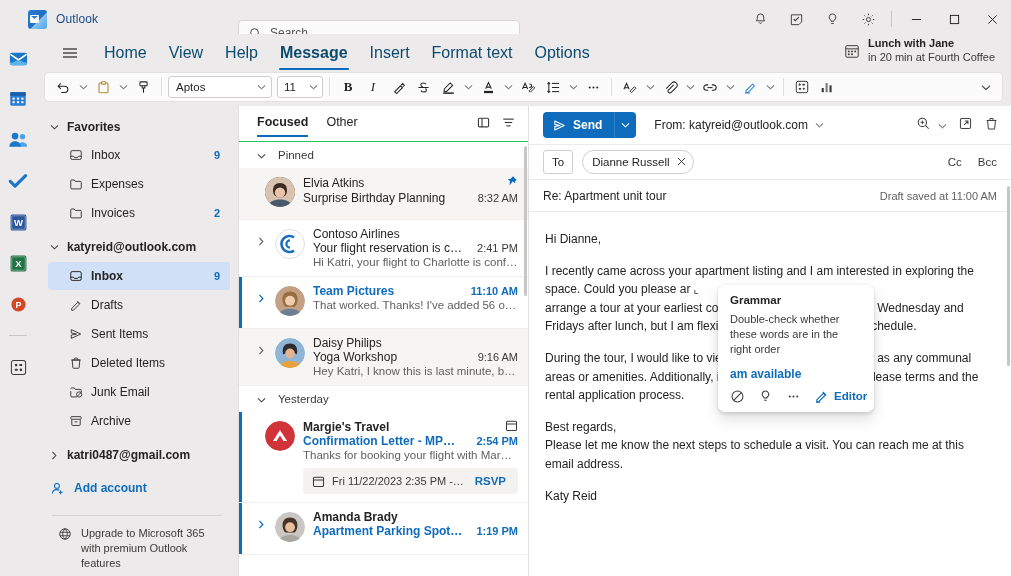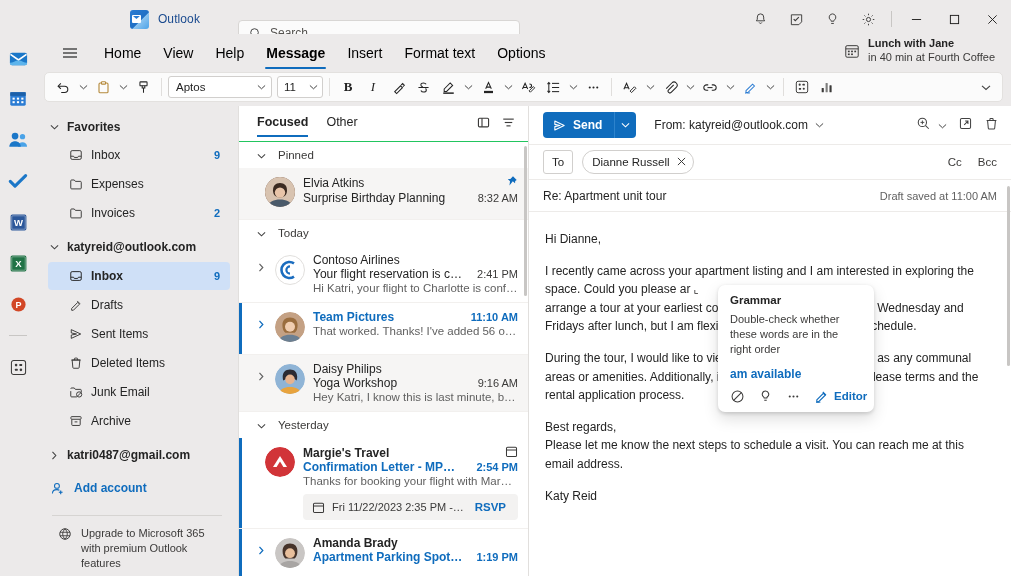--- a/index.html
+++ b/index.html
@@ -18,21 +18,21 @@
     background: #eceaea;
     overflow: hidden;
   }
 
   
   .titlebar {
     position: absolute; top: 0; left: 0; width: 1011px; height: 38px;
     background: #eceaea;
     display: flex; align-items: center;
   }
-  .brand { display: flex; align-items: center; gap: 9px; padding-left: 28px; width: 200px; justify-content: flex-end; }
+  .brand { display: flex; align-items: center; gap: 9px; padding-left: 28px; width: 200px; }
   .brand-logo {
     width: 19px; height: 19px; border-radius: 3px;
     background: linear-gradient(135deg,#2b7cd3 0%,#1f6fc4 55%,#8ec5f0 56%,#4ca3e8 100%);
     position: relative;
   }
   .brand-logo::after {
     content: ""; position: absolute; left: 2px; top: 5px; width: 9px; height: 8px;
     background: #fff; border-radius: 1px;
   }
   .brand-logo::before {
@@ -65,21 +65,21 @@
     content: ""; position: absolute; left: -11px; top: 2px; width: 3px; height: 20px;
     background: #0f6cbd; border-radius: 2px;
   }
   .rail-divider { width: 18px; height: 1px; background: #c8c6c4; margin: 2px 0; }
 
   
   .ribbon-wrap { position: absolute; left: 36px; top: 34px; right: 0; height: 72px; background: #eceaea; }
   .tabs-row { display: flex; align-items: center; height: 38px; padding-left: 20px; gap: 2px; }
   .hamburger { width: 28px; height: 26px; display: flex; align-items: center; justify-content: center; margin-right: 8px; }
   .tab {
-    position: relative; padding: 4px 10px; font-size: 14px; color: #000000; cursor: default;
+    position: relative; padding: 4px 10px; font-size: 16px; color: #0c4a6e; cursor: default;
   }
   .tab.active { font-weight: bold; }
   .tab.active::after {
     content: ""; position: absolute; left: 9px; right: 9px; bottom: -4px; height: 2px;
     background: #0f6cbd; border-radius: 1px;
   }
   .appt-chip {
     position: absolute; right: 16px; top: 3px; display: flex; align-items: center; gap: 8px;
   }
   .appt-txt { line-height: 1.25; text-align: left; }
@@ -405,21 +405,21 @@
           <g fill="#3b3a39">
               <rect x="4.4" y="8.6" width="2" height="1.8"></rect>
               <rect x="8" y="8.6" width="2" height="1.8"></rect>
               <rect x="11.6" y="8.6" width="2" height="1.8"></rect>
               <rect x="4.4" y="11.8" width="2" height="1.8"></rect>
               <rect x="8" y="11.8" width="2" height="1.8"></rect>
             </g>
         </svg>
         <div class="appt-txt">
           <div class="appt-title">Lunch with Jane</div>
-          <div class="appt-sub">in 40 min at Fourth Coffee</div>
+          <div class="appt-sub">in 20 min at Fourth Coffee</div>
         </div>
       </div>
     </div>
 
     <div class="toolbar">
       <div class="tb-btn">
         <svg width="16" height="15" viewBox="0 0 18 16">
             <path d="M4.2 6.5h6.6a3.6 3.6 0 0 1 0 7.2H7" fill="none" stroke="#242424" stroke-width="1.2"></path>
             <path d="M6.6 3.4L3.5 6.5l3.1 3.1" fill="none" stroke="#242424" stroke-width="1.2"></path>
           </svg>
@@ -797,28 +797,20 @@
                 </svg>
             </span>
           </div>
           <div class="mline2">
             <span class="msubj">Surprise Birthday Planning</span>
             <span class="mtime">8:32 AM</span>
           </div>
         </div>
       </div>
 
-      <div class="group-head">
-        <span>
-          <svg width="9" height="6" viewBox="0 0 10 6">
-              <path d="M1 1.3L5 5l4-3.7" fill="none" stroke="#424242" stroke-width="1.2"></path>
-            </svg>
-        </span>
-        <span>Today</span>
-      </div>
 
       <div class="mrow">
         <div class="expander gray">
           <svg width="6" height="9" viewBox="0 0 6 10">
               <path d="M1.3 1L5 5l-3.7 4" fill="none" stroke="#616161" stroke-width="1.3"></path>
             </svg>
         </div>
         <div class="avatar" style="background:#fff;border:1px solid #e1dfdd">
           <svg width="22" height="22" viewBox="0 0 22 22">
               <path d="M15 4.4A8 8 0 1 0 15 17.6" fill="none" stroke="#1b6dbf" stroke-width="2.6"></path>

